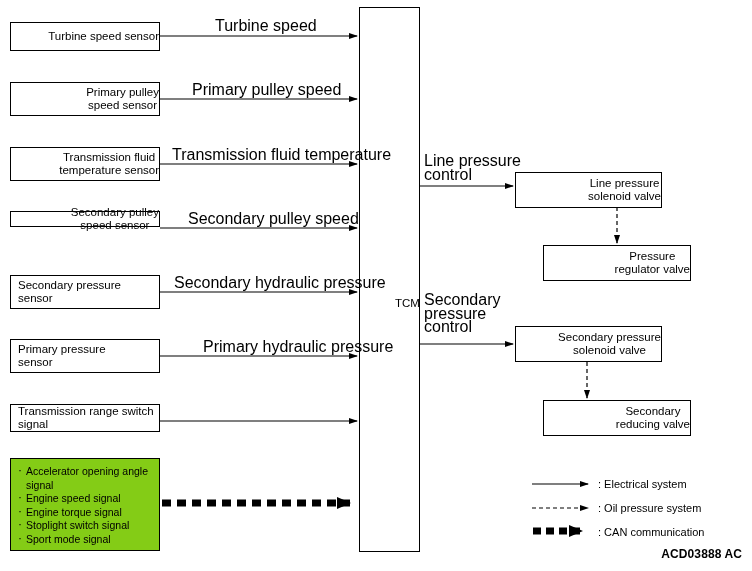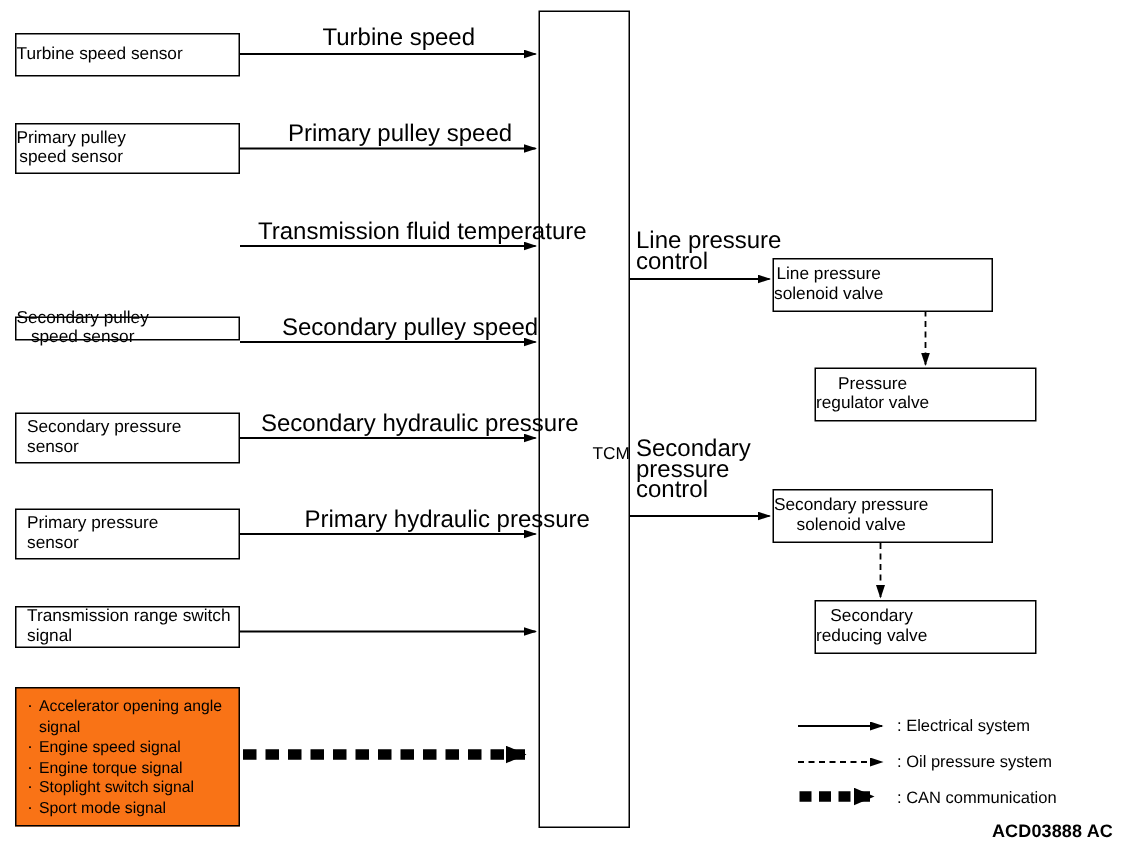--- a/index.html
+++ b/index.html
@@ -24,21 +24,21 @@
     width: 752px;
     height: 571px;
   }
   .box {
     position: absolute;
     border: 1px solid #000000;
     background: #ffffff;
     box-sizing: border-box;
     display: flex;
     align-items: center;
-    justify-content: flex-start;
+    justify-content: flex-end;
     text-align: center;
     font-size: 11.5px;
     line-height: 13px;
     z-index: 3;
   }
   .box.left-align {
     justify-content: flex-start;
     text-align: left;
     padding-left: 7px;
   }
@@ -54,21 +54,21 @@
     background: transparent;
   }
   .tcm-label {
     position: absolute;
     font-size: 11.5px;
     z-index: 4;
   }
   .signal-list {
     position: absolute;
     border: 1px solid #000000;
-    background: #f97316;
+    background: #84cc16;
     box-sizing: border-box;
     font-size: 10.5px;
     line-height: 13.6px;
     padding: 6px 4px 4px 7px;
     z-index: 3;
   }
   .signal-list ul {
     margin: 0;
     padding: 0;
     list-style: none;
@@ -159,20 +159,24 @@
 
   <div class="box" style="left:359px; top:7px; width:61px; height:545px;"></div>
   <div class="tcm-label" style="left:375px; top:297px;margin-left:20px;">TCM</div>
 
   <div class="box" style="left:10px; top:22px; width:150px; height:29px;">
     <span class="box-text">Turbine speed sensor</span>
   </div>
   <div class="box" style="left:10px; top:82px; width:150px; height:34px;">
     <span class="box-text">Primary pulley
 speed sensor</span>
+  </div>
+  <div class="box" style="left:10px; top:147px; width:150px; height:34px;">
+    <span class="box-text">Transmission fluid
+temperature sensor</span>
   </div>
   <div class="box" style="left:10px; top:211px; width:150px; height:16px;">
     <span class="box-text">Secondary pulley
 speed sensor</span>
   </div>
   <div class="box left-align" style="left:10px; top:275px; width:150px; height:34px;">
     <span class="box-text">Secondary pressure
 sensor</span>
   </div>
   <div class="box left-align" style="left:10px; top:339px; width:150px; height:34px;">

